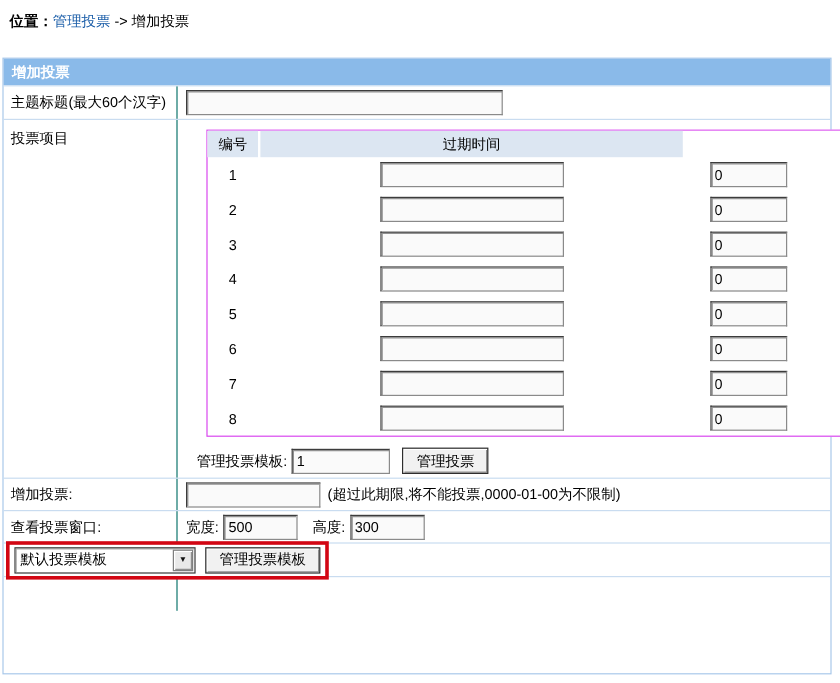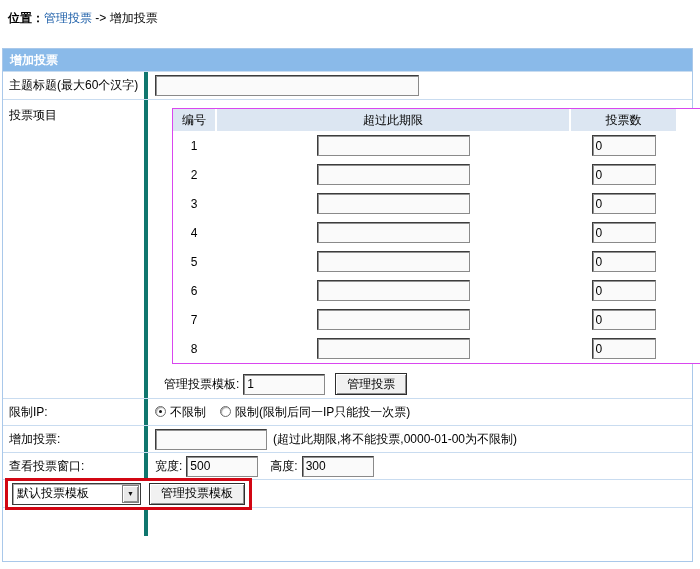--- a/index.html
+++ b/index.html
@@ -11,21 +11,21 @@
   .crumb .pre { font-weight:bold; }
   .crumb a { color:#1a5da8; text-decoration:none; cursor:pointer; }
 
   
   .panel { position:absolute; left:2px; top:48px; width:691px; height:514px;
     border:1px solid #a9c8ea; background:#fff; }
   .panel-header { height:22px; line-height:22px; background:#8abae9; color:#fff;
     font-weight:bold; padding-left:7px; }
 
   .frow { display:flex; border-top:1px solid #c9dcf0; }
-  .flabel { width:145px; flex:0 0 145px; border-right:4px solid #0f766e;
+  .flabel { width:145px; flex:0 0 145px; border-right:1px solid #0f766e;
     padding-left:6px; display:flex; align-items:center; }
   .flabel.top { align-items:flex-start; padding-top:7px; }
   .fcontent { flex:1; display:flex; align-items:center; padding-left:7px; position:relative; }
   .fcontent.block { display:block; padding-top:8px; }
 
   
   .tin { height:21px; background:#fafafa; border:1px solid #8a8a8a;
     border-top-color:#3c3c3c; border-left-color:#3c3c3c;
     box-shadow: inset 1px 1px 0 rgba(40,40,40,.5);
     font:12px "Liberation Sans","DejaVu Sans",sans-serif; padding:2px 3px; }
@@ -57,24 +57,24 @@
   .name-in { width:153px; }
   .votes-in { width:64px; }
 
   .expand-row { margin:9px 0 0 9px; display:flex; align-items:center; }
   .expand-row .tin { width:82px; margin-left:4px; }
   .expand-row .btn { margin-left:10px; }
 
   .note { margin-left:6px; white-space:nowrap; }
 
   .dim-label { margin-right:4px; }
-  .dim-in { width:72px; margin-right:12px; }
-
-  
-  .select { display:inline-flex; width:129px; height:22px; border:1px solid #3a3a3a;
+  .dim-in { width:62px; margin-right:12px; }
+
+  
+  .select { display:inline-flex; width:151px; height:22px; border:1px solid #3a3a3a;
     background:#fff; align-items:center; cursor:pointer;
     box-shadow: inset 1px 1px 0 rgba(40,40,40,.4); }
   .select .val { flex:1; padding-left:4px; overflow:hidden; white-space:nowrap; }
   .select .arrow { width:17px; height:18px; margin-right:1px; background:#e9e9e9;
     border:1px solid #7f7f7f; box-shadow: inset 1px 1px 0 #fff, inset -1px -1px 0 #8f8f8f;
     display:flex; align-items:center; justify-content:center; font-size:7px; color:#111; }
 
   .red-box { display:inline-flex; align-items:center; gap:8px;
     border:3px solid #d20613; padding:2px 4px; margin-left:-5px; position:relative; z-index:2; background:transparent; }
 
@@ -96,22 +96,21 @@
       <input class="tin" style="width: 264px;" value="">
     </div>
   </div>
 
   <div class="frow" style="height:299px">
     <div class="flabel top">投票项目</div>
     <div class="fcontent block">
       <div class="inner">
         <div class="ih-row">
           <div class="ih c-num">编号</div>
-          <div class="ih c-name">超过此期限</div>
-          <div class="ih c-votes">投票数</div>
+          <div class="ih c-name">过期时间</div>
         </div>
         <div class="i-row">
           <div class="c-num">1</div>
           <div class="c-name">
               <input class="tin name-in" value="" style="">
             </div>
           <div class="c-votes">
               <input class="tin votes-in" value="0" style="">
             </div>
         </div>
@@ -181,28 +180,20 @@
       </div>
       <div class="expand-row">
         <span>管理投票模板:</span>
         <input class="tin" value="1" style="">
         <button class="btn">管理投票</button>
       </div>
     </div>
   </div>
 
 
-  <div class="frow" style="height:27px">
-    <div class="flabel">限制IP:</div>
-    <div class="fcontent">
-      <span class="opt"><span class="radio on"></span><span>不限制</span></span>
-      <span class="opt" style="margin-right:0"><span class="radio"></span><span>限制</span></span>
-      <span>(限制后同一IP只能投一次票)</span>
-    </div>
-  </div>
 
   <div class="frow" style="height:27px">
     <div class="flabel">增加投票:</div>
     <div class="fcontent">
       <input class="tin" style="width: 112px;" value="">
       <span class="note">(超过此期限,将不能投票,0000-01-00为不限制)</span>
     </div>
   </div>
 
   <div class="frow" style="height:27px">

